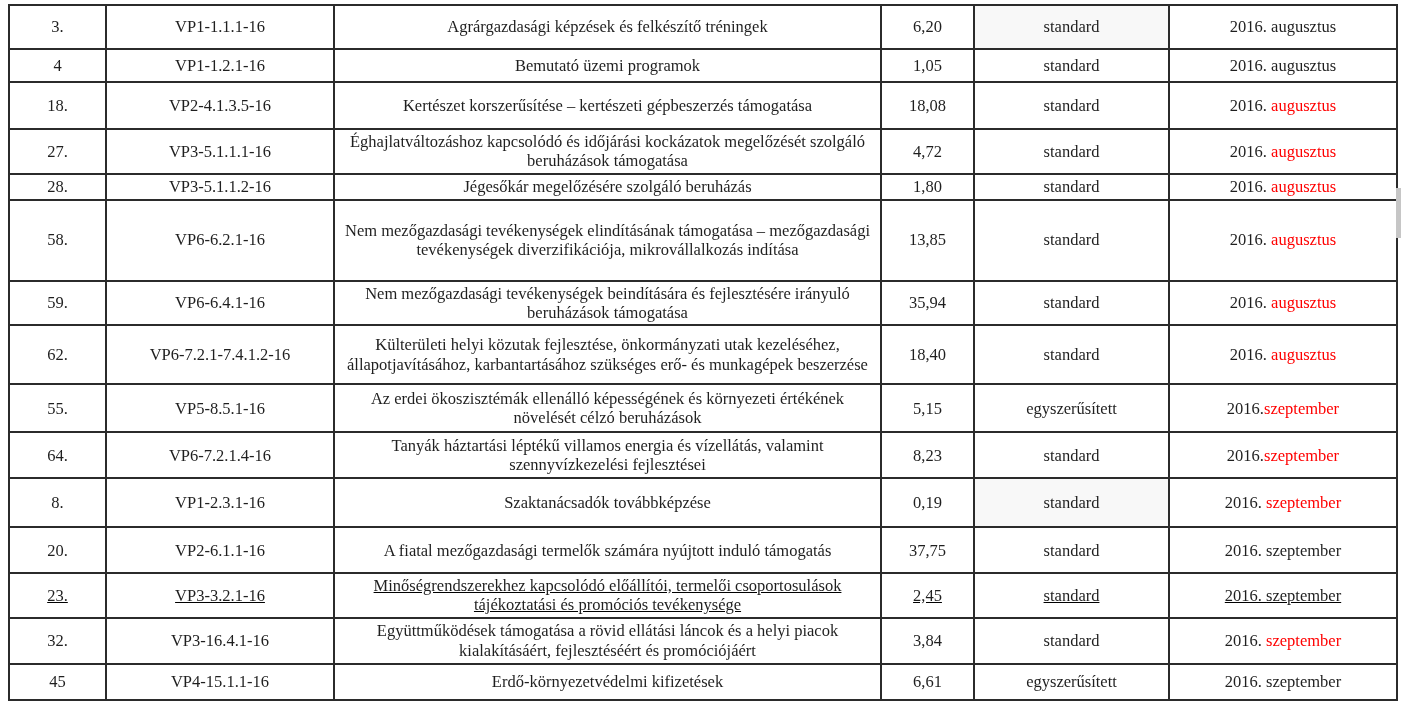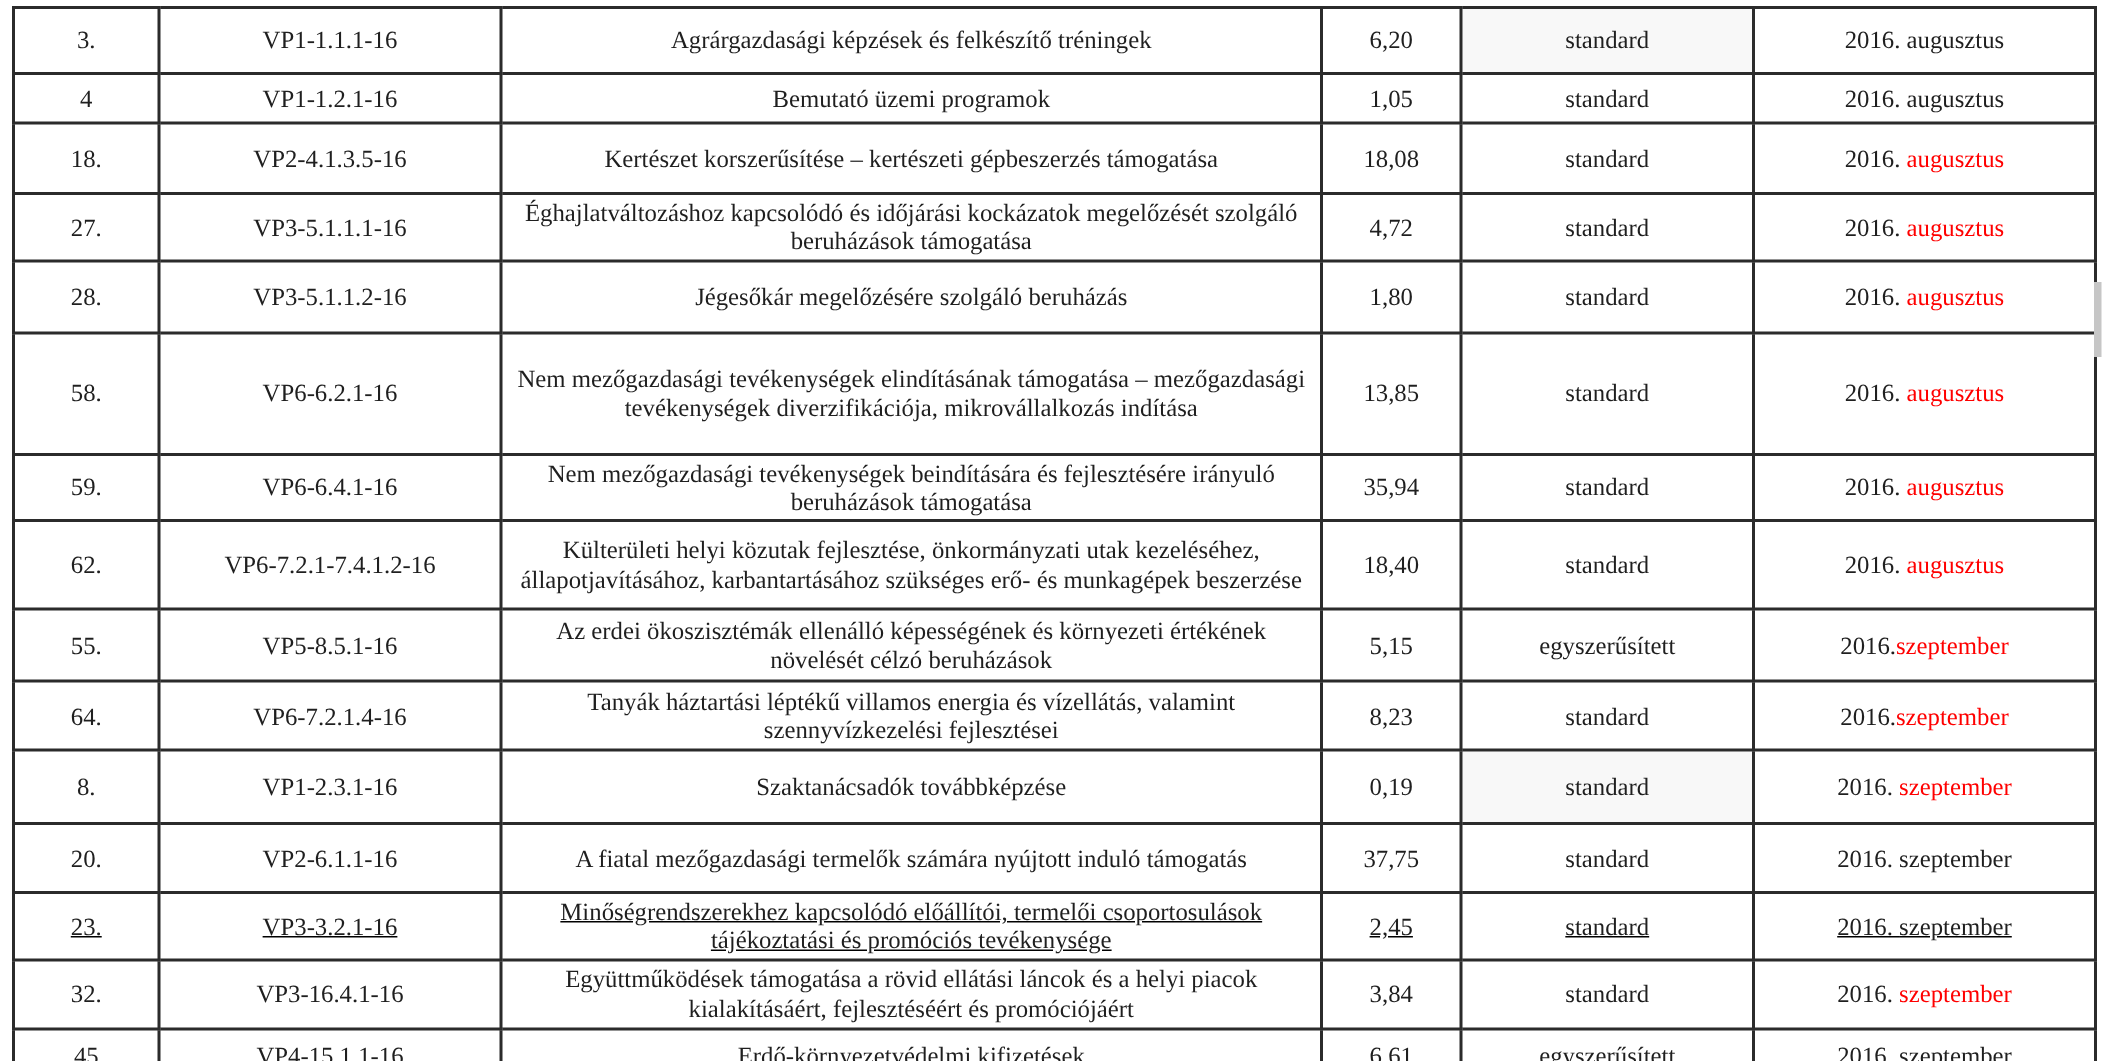--- a/index.html
+++ b/index.html
@@ -104,21 +104,21 @@
         <tr style="height: 44px;">
     <td class="cell-num">27.</td>
     <td class="cell-code">VP3-5.1.1.1-16</td>
     <td class="cell-desc">Éghajlatváltozáshoz kapcsolódó és időjárási kockázatok megelőzését szolgáló beruházások támogatása</td>
     <td class="cell-value">4,72</td>
     <td class="cell-type">standard</td>
     <td class="cell-date">
       <span class="yr">2016. </span><span class="mo red">augusztus</span>
     </td>
   </tr>
-        <tr style="height: 48px;">
+        <tr style="height: 26px;">
     <td class="cell-num">28.</td>
     <td class="cell-code">VP3-5.1.1.2-16</td>
     <td class="cell-desc">Jégesőkár megelőzésére szolgáló beruházás</td>
     <td class="cell-value">1,80</td>
     <td class="cell-type">standard</td>
     <td class="cell-date">
       <span class="yr">2016. </span><span class="mo red">augusztus</span>
     </td>
   </tr>
         <tr style="height: 81px; border-radius: 24px;">

